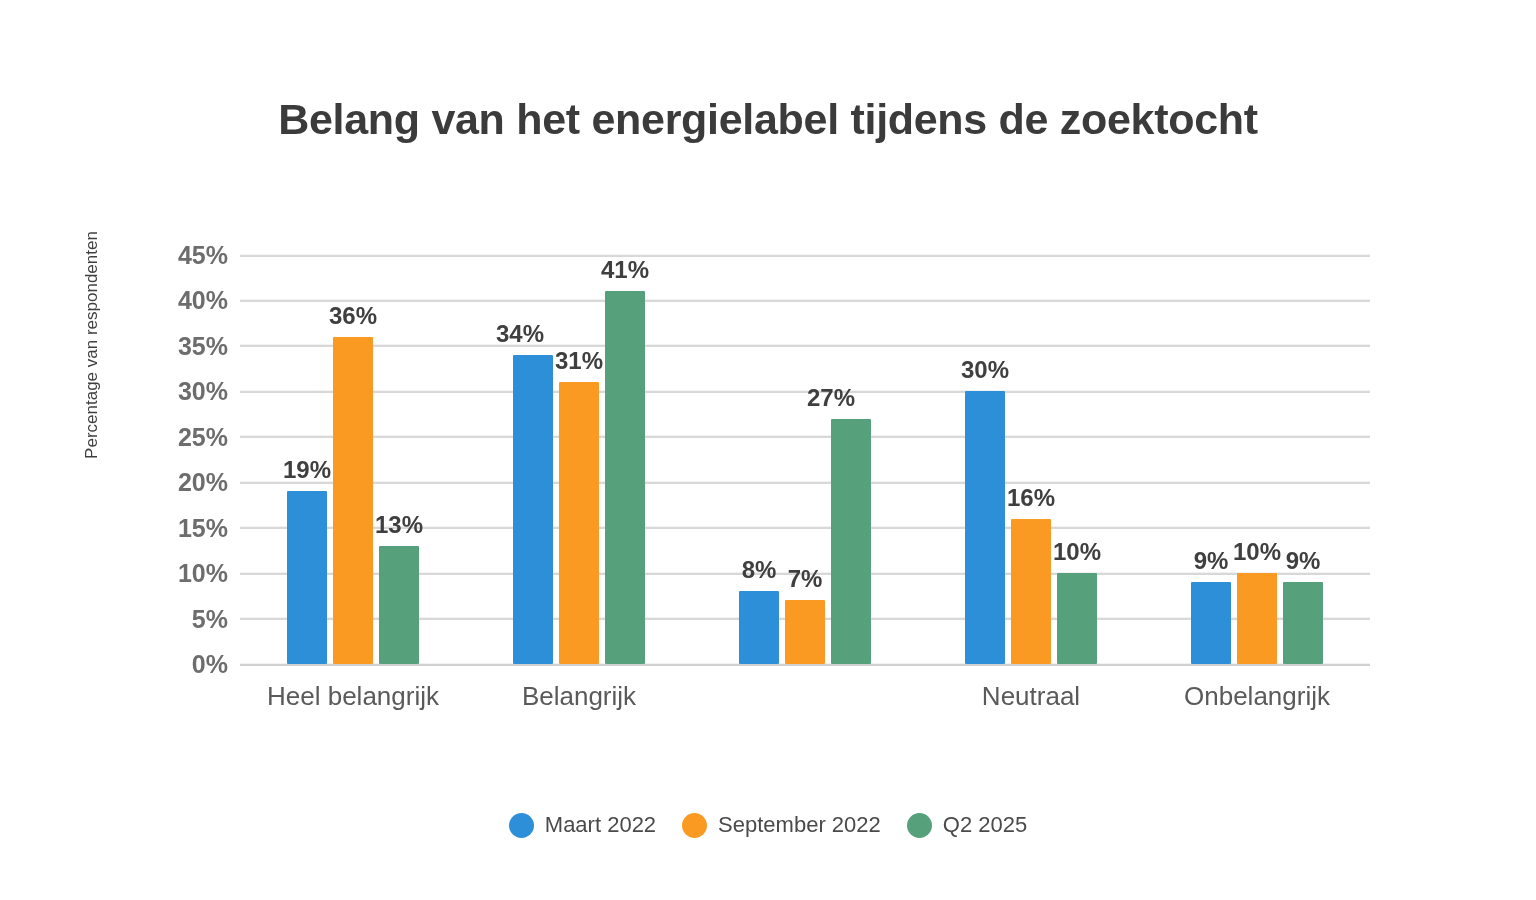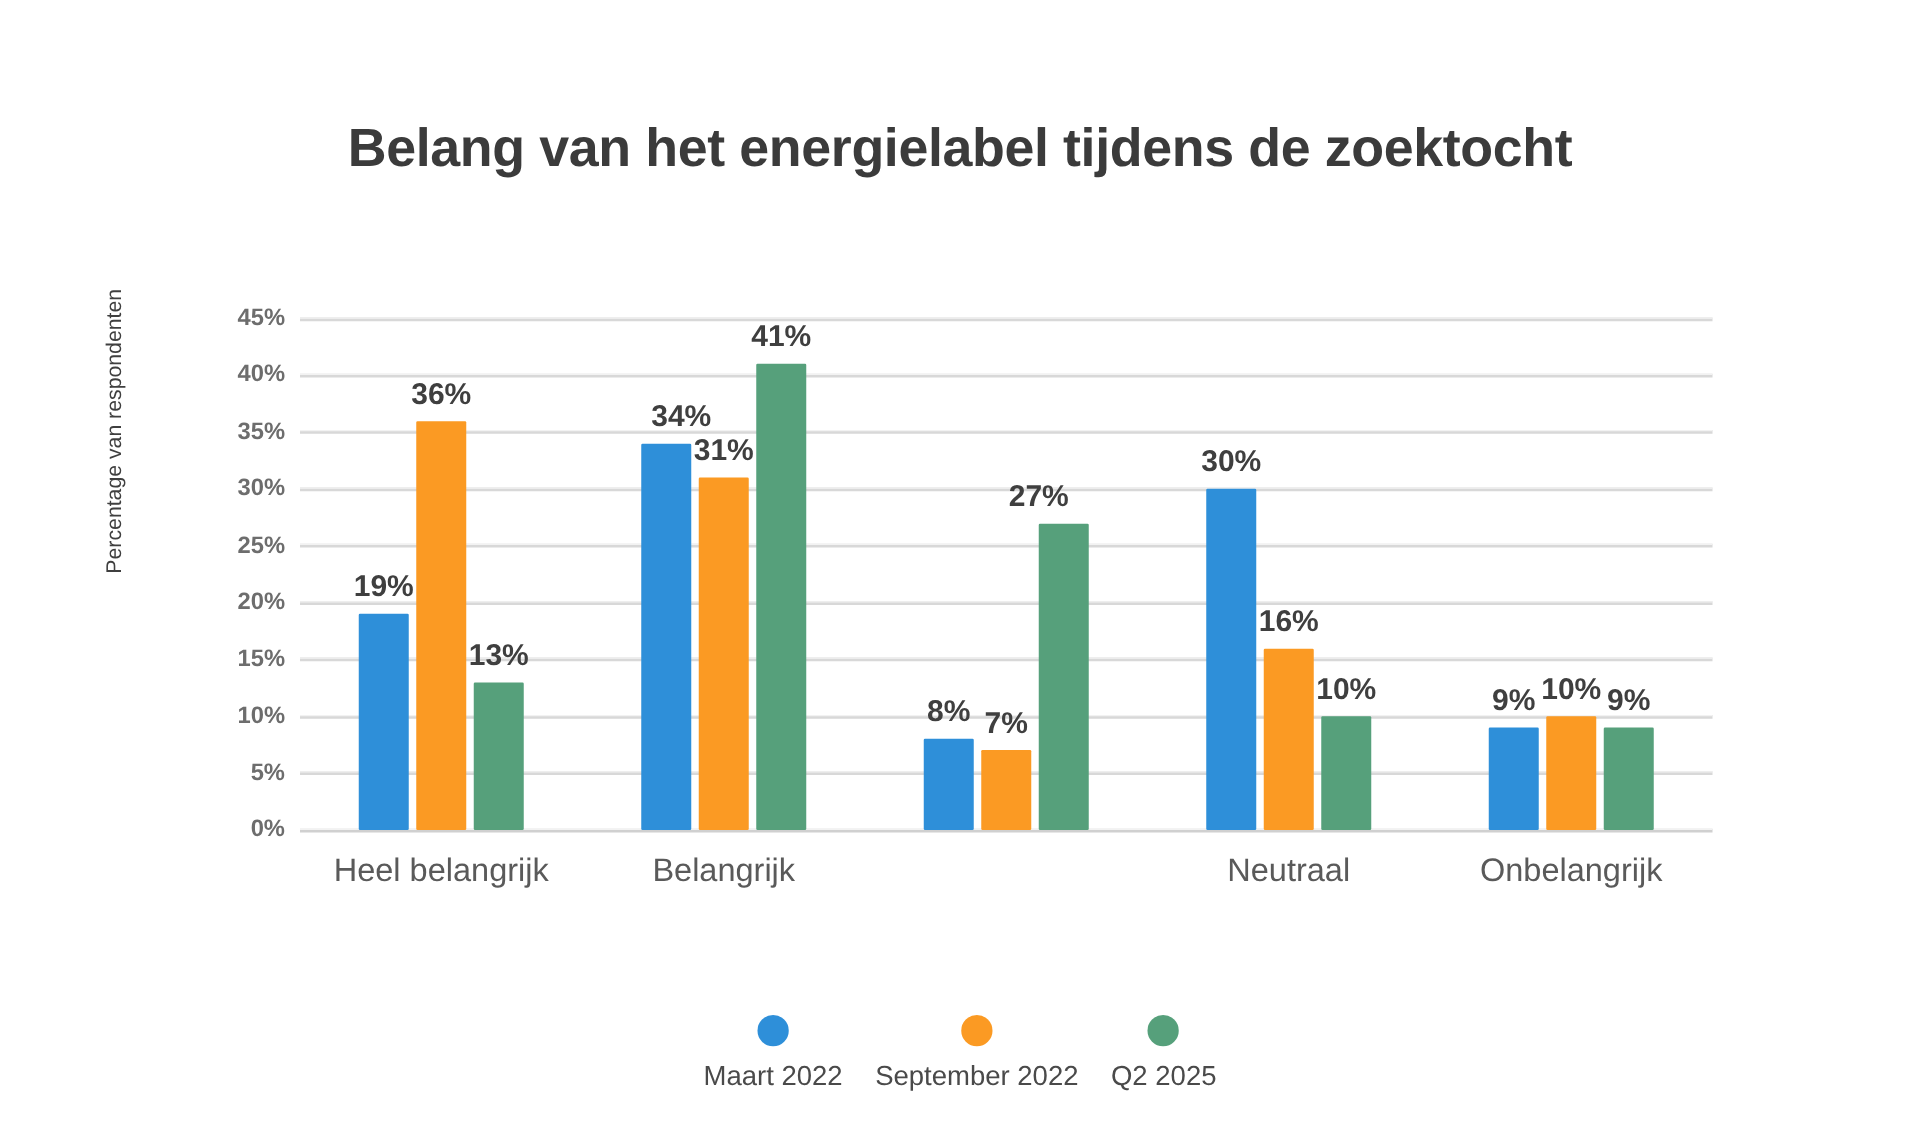--- a/index.html
+++ b/index.html
@@ -69,21 +69,21 @@
     border-top: 1px solid #f2f2f2;
     box-sizing: border-box;
   }
   .gridline.baseline {
     background: #d0d0d0;
   }
 
   .ytick-label {
     position: absolute;
     right: 1546px; 
-    font-size: 19px;
+    font-size: 25px;
     color: #6d6d6d;
     font-weight: bold;
     white-space: nowrap;
   }
 
   #y-tick-labels {
     position: absolute;
     left: 140px;
     top: 255px;
     width: 88px;
@@ -147,21 +147,20 @@
     width: 1536px;
     display: flex;
     justify-content: center;
     align-items: center;
     gap: 26px;
   }
   .legend-item {
     display: flex;
     align-items: center;
     gap: 11px;
-    flex-direction: column;
   }
   .legend-swatch {
     width: 25px;
     height: 25px;
     border-radius: 50%;
     display: block;
   }
   .legend-label {
     font-size: 22px;
     color: #4a4a4a;
@@ -207,21 +206,21 @@
         <div class="group" style="left: 0px; width: 226px;">
           <div class="bar s0" title="Maart 2022 — Heel belangrijk: 19%" style="left: 47px; height: 172.689px; background: rgb(46, 143, 217);"></div>
           <div class="bar-label" style="left: 23px; bottom: 181.689px; width: 88px; text-align: center;">19%</div>
           <div class="bar s1" title="September 2022 — Heel belangrijk: 36%" style="left: 93px; height: 327.2px; background: rgb(251, 154, 35);"></div>
           <div class="bar-label" style="left: 69px; bottom: 336.2px; width: 88px; text-align: center;">36%</div>
           <div class="bar s2" title="Q2 2025 — Heel belangrijk: 13%" style="left: 139px; height: 118.156px; background: rgb(86, 160, 123);"></div>
           <div class="bar-label" style="left: 115px; bottom: 127.156px; width: 88px; text-align: center;">13%</div>
         </div>
         <div class="group" style="left: 226px; width: 226px;">
           <div class="bar s0" title="Maart 2022 — Belangrijk: 34%" style="left: 47px; height: 309.022px; background: rgb(46, 143, 217);"></div>
-          <div class="bar-label" style="left: 35px; bottom: 318.022px; width: 88px; text-align: center;">34%</div>
+          <div class="bar-label" style="left: 10px; bottom: 318.022px; width: 88px; text-align: center;">34%</div>
           <div class="bar s1" title="September 2022 — Belangrijk: 31%" style="left: 93px; height: 281.756px; background: rgb(251, 154, 35);"></div>
           <div class="bar-label" style="left: 69px; bottom: 290.756px; width: 88px; text-align: center;">31%</div>
           <div class="bar s2" title="Q2 2025 — Belangrijk: 41%" style="left: 139px; height: 372.644px; background: rgb(86, 160, 123);"></div>
           <div class="bar-label" style="left: 115px; bottom: 381.644px; width: 88px; text-align: center;">41%</div>
         </div>
         <div class="group" style="left: 452px; width: 226px;">
           <div class="bar s0" title="Maart 2022 — Een beetje belangrijk: 8%" style="left: 47px; height: 72.7111px; background: rgb(46, 143, 217);"></div>
           <div class="bar-label" style="left: 23px; bottom: 81.7111px; width: 88px; text-align: center;">8%</div>
           <div class="bar s1" title="September 2022 — Een beetje belangrijk: 7%" style="left: 93px; height: 63.6222px; background: rgb(251, 154, 35);"></div>
           <div class="bar-label" style="left: 69px; bottom: 72.6222px; width: 88px; text-align: center;">7%</div>

